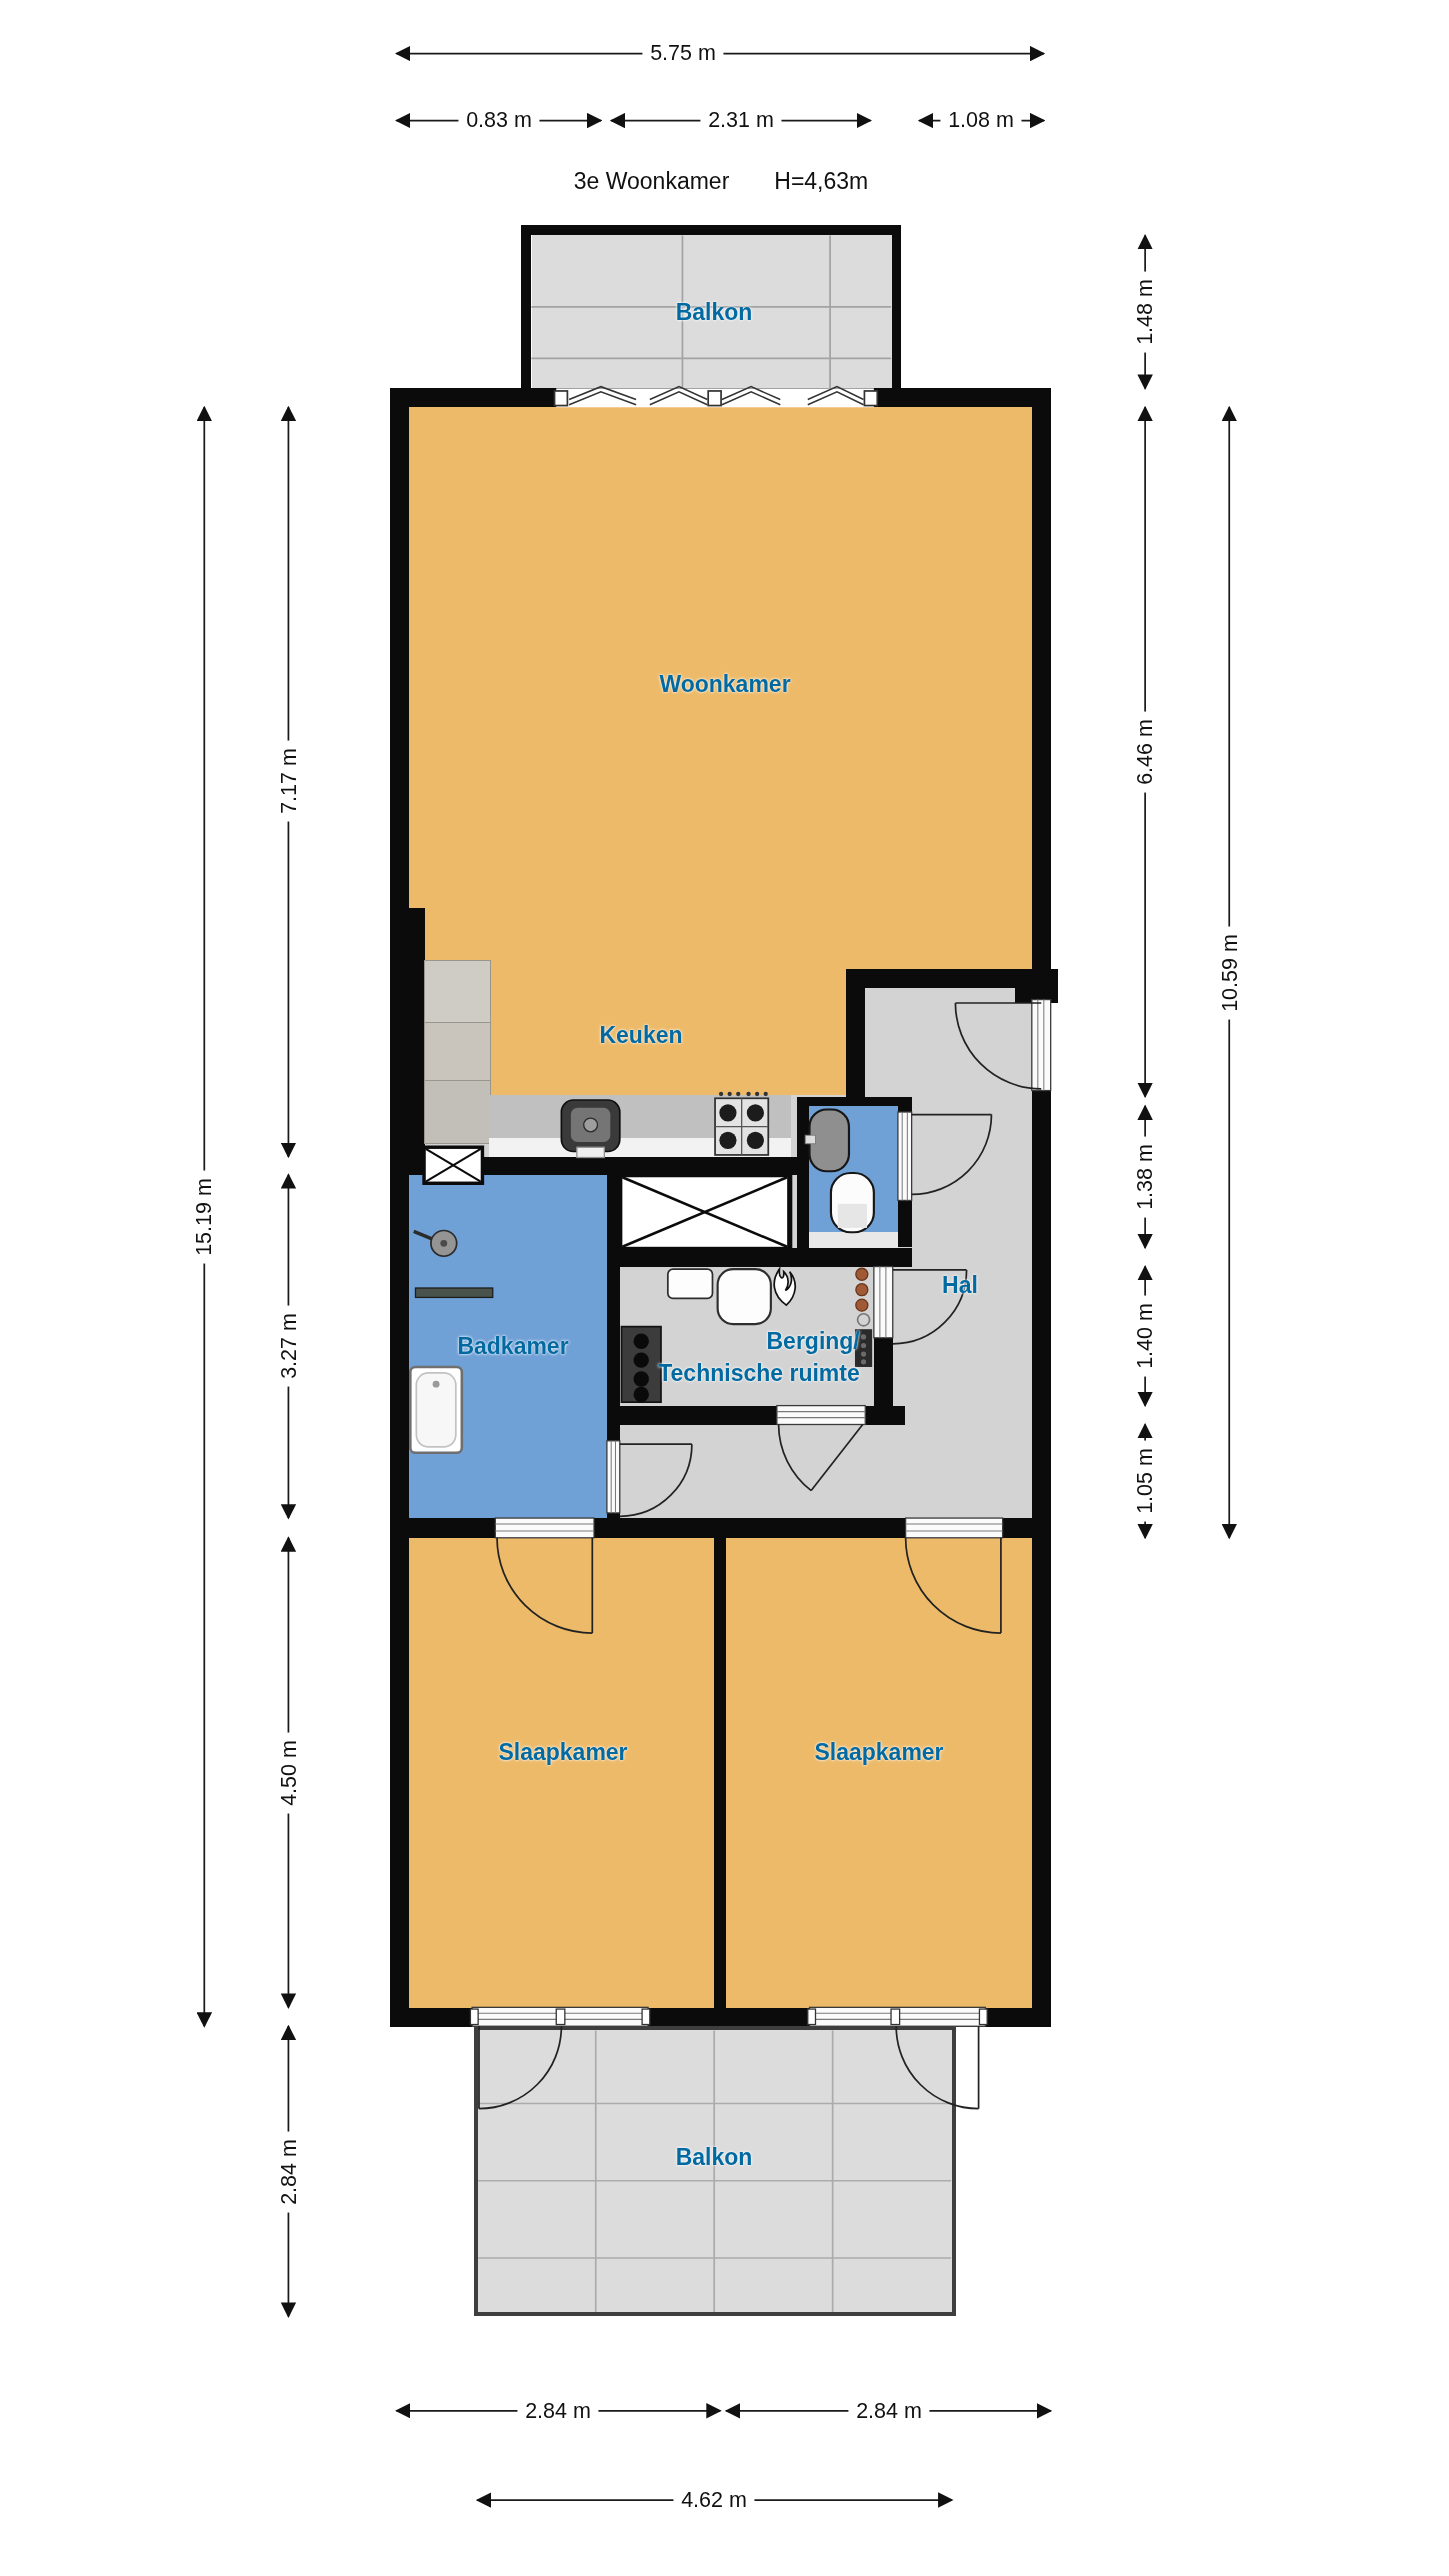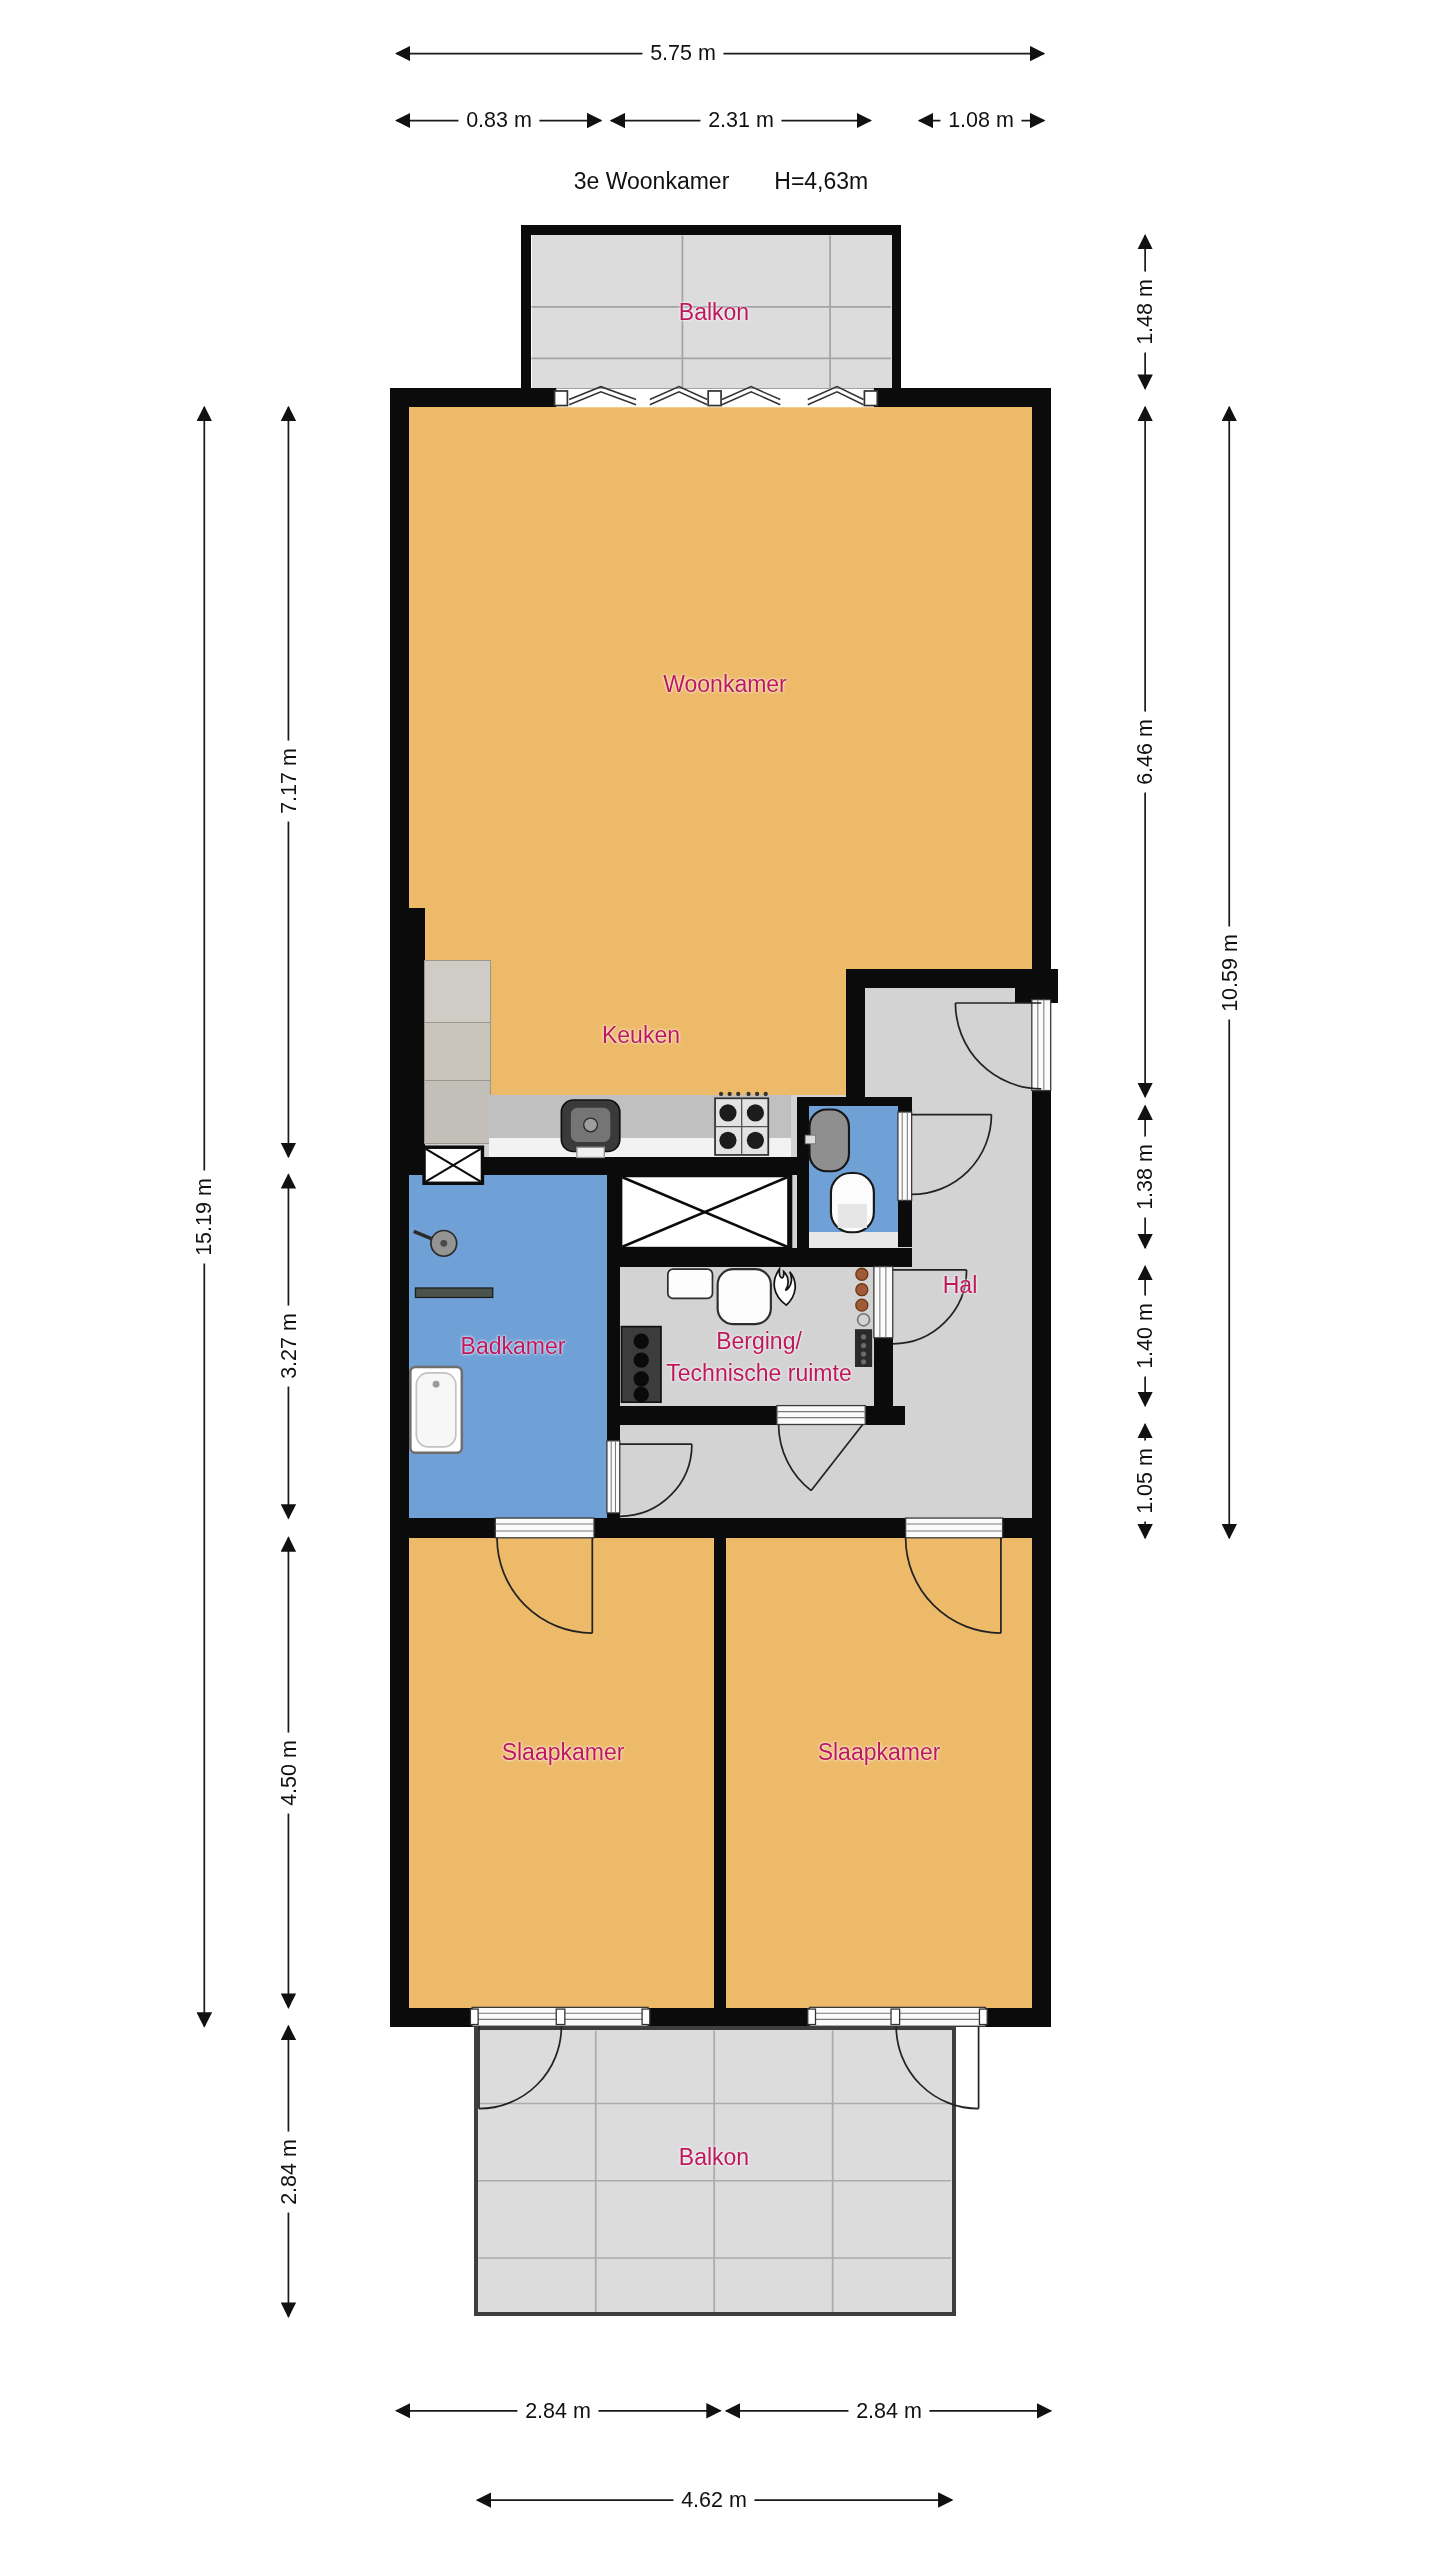--- a/index.html
+++ b/index.html
@@ -9,23 +9,23 @@
   html,body{margin:0;padding:0;background:#fff;}
   #canvas{position:relative;width:1449px;height:2576px;background:#fff;overflow:hidden;
           font-family:"Liberation Sans","DejaVu Sans",sans-serif;}
   .abs{position:absolute;}
   .wall{background:var(--wall-black);}
   .orange{background:var(--room-orange);}
   .blue{background:var(--wet-blue);}
   .graybase{background:var(--hall-gray);}
   .balc{background:var(--balcony-gray);}
   .counter{background:var(--counter-gray);}
-  .room-label{position:absolute;transform:translate(-50%,-50%);font-size:23px;color:#be185d;
-              white-space:nowrap;text-shadow:0 0 3.4px rgba(255,255,255,.9),0 0 1.7px rgba(255,255,255,.9);}
-  .room-label.two-line{text-align:center;line-height:32px;}
+  .room-label{position:absolute;transform:translate(-50%,-50%);font-size:23px;color:#0369a1;
+              white-space:nowrap;text-shadow:0 0 3.4px rgba(255,255,255,.9),0 0 1.7px rgba(255,255,255,.9);font-weight:bold;}
+  .room-label.two-line{text-align:right;line-height:32px;}
   .dim{position:absolute;transform:translate(-50%,-50%);font-size:21.5px;color:#111;background:#fff;
        padding:0.9px 7.7px;white-space:nowrap;}
   .dim.v{transform:translate(-50%,-50%) rotate(-90deg);}
   .title{position:absolute;left:721px;top:181px;transform:translate(-50%,-50%);display:flex;gap:45px;
          font-size:23px;color:#111;}
   svg{position:absolute;left:0;top:0;}
 </style>
 </head>
 <body>
 

